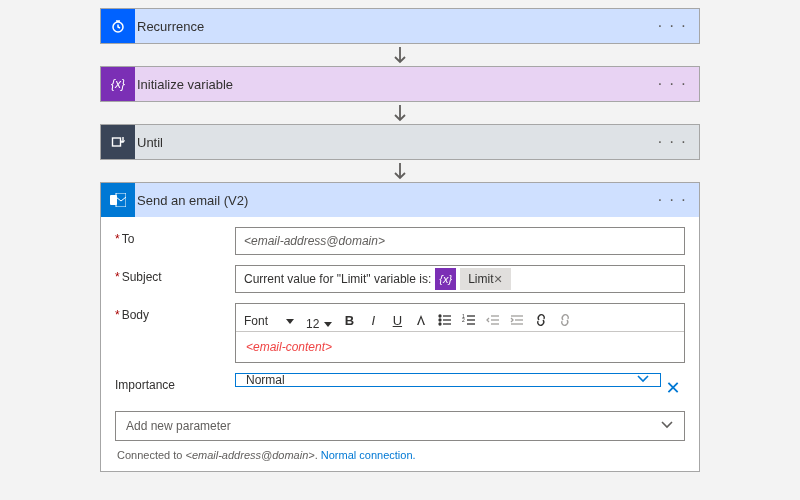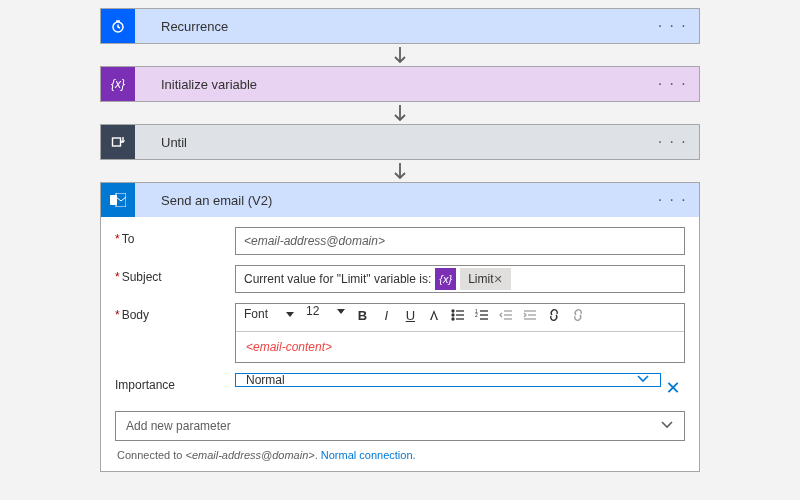--- a/index.html
+++ b/index.html
@@ -33,21 +33,21 @@
     .icon-box {
       width: 34px; height: 34px;
       display: flex; align-items: center; justify-content: center;
       color: #fff;
       flex-shrink: 0;
     }
     .icon-blue { background: #0062ff; }
     .icon-purple { background: #7b2fb5; }
     .icon-darkblue { background: #3a4558; }
     .icon-outlook { background: #0078d4; }
-    .hdr-title { padding-left: 26px; flex: 1; font-size: 13px; color: #323130; }
+    .hdr-title { padding-left: 2px; flex: 1; font-size: 13px; color: #323130; }
     .ellipsis { color: #605e5c; font-size: 16px; letter-spacing: 1px; padding: 0 4px; cursor: pointer; }
     .arrow {
       width: 18px; height: 18px;
       display: flex; align-items: center; justify-content: center;
       margin: 2px 0;
     }
     .arrow svg { display: block; }
     .email-body {
       padding: 10px 14px 8px;
     }
@@ -99,38 +99,38 @@
     }
     .token-label .x { color: #605e5c; font-size: 11px; }
     .rich-box {
       border: 1px solid #8a8886;
       width: 100%;
       background: #fff;
     }
     .toolbar {
       height: 28px;
       border-bottom: 1px solid #c8c6c4;
-      display: flex; align-items: flex-start;
+      display: flex; align-items: flex-end;
       padding: 0 6px;
       gap: 2px;
       font-size: 12px;
     }
     .tb-font {
       display: flex; align-items: center; gap: 18px;
       padding: 0 6px 0 2px;
       height: 20px;
     }
     .caret-down {
       width: 0; height: 0;
       border-left: 4px solid transparent;
       border-right: 4px solid transparent;
       border-top: 5px solid #323130;
       display: inline-block;
     }
-    .tb-size { display: flex; align-items: center; gap: 18px; padding: 0 4px; }
+    .tb-size { display: flex; align-items: center; gap: 5px; padding: 0 4px; }
     .tb-btn {
       width: 22px; height: 22px;
       display: flex; align-items: center; justify-content: center;
       cursor: pointer;
       font-size: 13px;
       color: #323130;
     }
     .tb-btn.dim { color: #a19f9d; }
     .rich-content {
       padding: 8px 10px;

